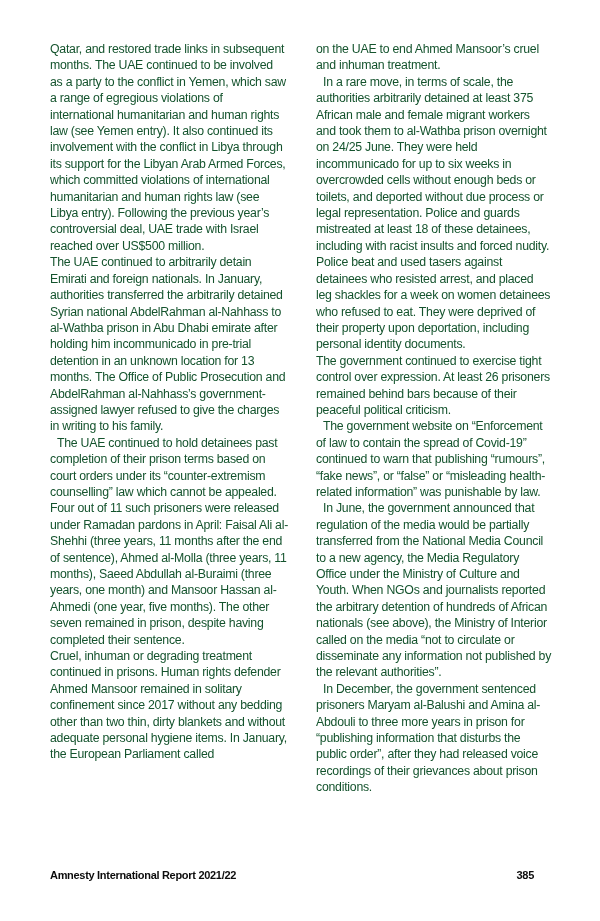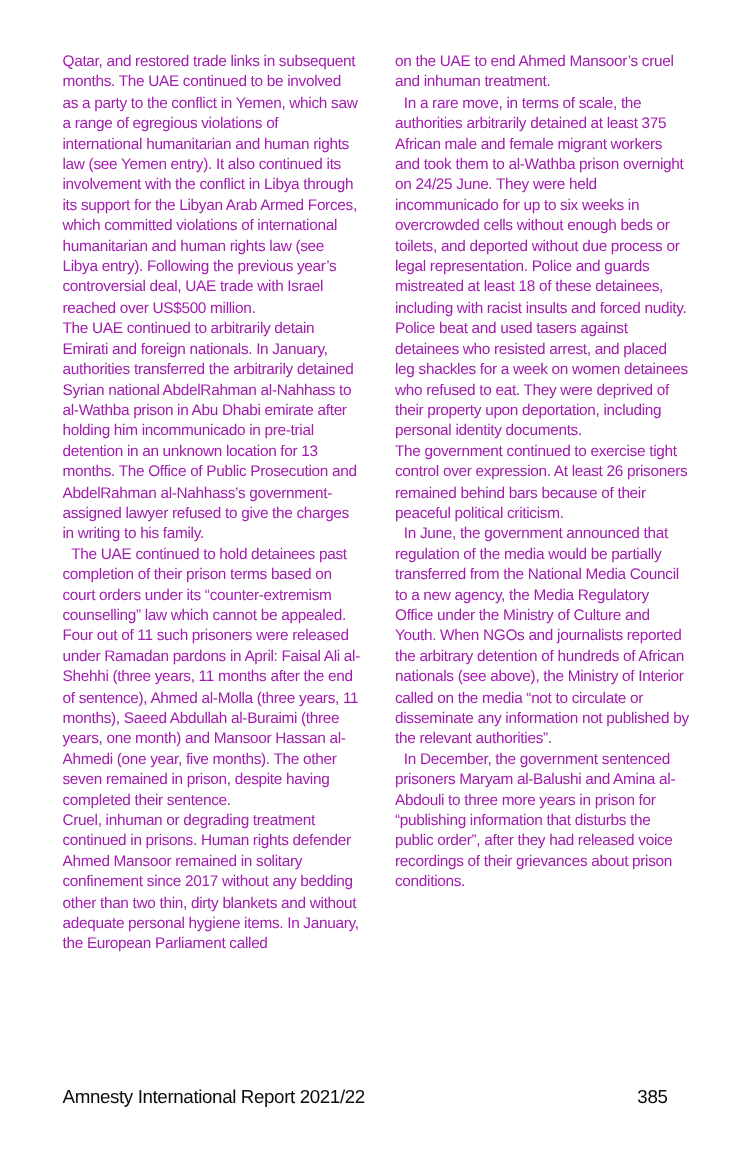--- a/index.html
+++ b/index.html
@@ -19,63 +19,64 @@
     position: absolute;
     top: 41px;
   }
   .col-left  { left: 50px;  width: 238px; }
   .col-right { left: 316px; width: 236px; }
   .para {
     margin: 0;
     font-size: 12.3px;
     line-height: 16.4px;
     letter-spacing: -0.25px;
-    color: #a21caf;
+    color: #14532d;
     text-align: left;
   }
   .para.indent { text-indent: 7px; }
   .heading {
     margin: 13px 0 5px 0;
     font-size: 15px;
     line-height: 16.5px;
     font-weight: bold;
     letter-spacing: -0.4px;
     color: #0c0c0c;
     text-transform: uppercase;
   }
   .footer {
     position: absolute;
     left: 50px;
     top: 869px;
     width: 484px;
     display: flex;
     justify-content: space-between;
     align-items: flex-end;
-    font-size: 15px;
-    font-weight: normal;
+    font-size: 11px;
+    font-weight: bold;
     letter-spacing: -0.3px;
     color: #0c0c0c;
   }
 </style>
 </head>
 <body>
 
 <div class="page">
 
   <div class="col col-left">
     <p class="para">Qatar, and restored trade links in subsequent months. The UAE continued to be involved as a party to the conflict in Yemen, which saw a range of egregious violations of international humanitarian and human rights law (see Yemen entry). It also continued its involvement with the conflict in Libya through its support for the Libyan Arab Armed Forces, which committed violations of international humanitarian and human rights law (see Libya entry). Following the previous year’s controversial deal, UAE trade with Israel reached over US$500 million.</p>
     <p class="para">The UAE continued to arbitrarily detain Emirati and foreign nationals. In January, authorities transferred the arbitrarily detained Syrian national AbdelRahman al-Nahhass to al-Wathba prison in Abu Dhabi emirate after holding him incommunicado in pre-trial detention in an unknown location for 13 months. The Office of Public Prosecution and AbdelRahman al-Nahhass’s government-assigned lawyer refused to give the charges in writing to his family.</p>
     <p class="para indent">The UAE continued to hold detainees past completion of their prison terms based on court orders under its “counter-extremism counselling” law which cannot be appealed. Four out of 11 such prisoners were released under Ramadan pardons in April: Faisal Ali al-Shehhi (three years, 11 months after the end of sentence), Ahmed al-Molla (three years, 11 months), Saeed Abdullah al-Buraimi (three years, one month) and Mansoor Hassan al-Ahmedi (one year, five months). The other seven remained in prison, despite having completed their sentence.</p>
     <p class="para">Cruel, inhuman or degrading treatment continued in prisons. Human rights defender Ahmed Mansoor remained in solitary confinement since 2017 without any bedding other than two thin, dirty blankets and without adequate personal hygiene items. In January, the European Parliament called</p>
   </div>
 
   <div class="col col-right">
     <p class="para">on the UAE to end Ahmed Mansoor’s cruel and inhuman treatment.</p>
     <p class="para indent">In a rare move, in terms of scale, the authorities arbitrarily detained at least 375 African male and female migrant workers and took them to al-Wathba prison overnight on 24/25 June. They were held incommunicado for up to six weeks in overcrowded cells without enough beds or toilets, and deported without due process or legal representation. Police and guards mistreated at least 18 of these detainees, including with racist insults and forced nudity. Police beat and used tasers against detainees who resisted arrest, and placed leg shackles for a week on women detainees who refused to eat. They were deprived of their property upon deportation, including personal identity documents.</p>
     <p class="para">The government continued to exercise tight control over expression. At least 26 prisoners remained behind bars because of their peaceful political criticism.</p>
+    <p class="para indent">The government website on “Enforcement of law to contain the spread of Covid-19” continued to warn that publishing “rumours”, “fake news”, or “false” or “misleading health-related information” was punishable by law.</p>
     <p class="para indent">In June, the government announced that regulation of the media would be partially transferred from the National Media Council to a new agency, the Media Regulatory Office under the Ministry of Culture and Youth. When NGOs and journalists reported the arbitrary detention of hundreds of African nationals (see above), the Ministry of Interior called on the media “not to circulate or disseminate any information not published by the relevant authorities”.</p>
     <p class="para indent">In December, the government sentenced prisoners Maryam al-Balushi and Amina al-Abdouli to three more years in prison for “publishing information that disturbs the public order”, after they had released voice recordings of their grievances about prison conditions.</p>
   </div>
 
   <div class="footer">
     <span>Amnesty International Report 2021/22</span>
     <span>385</span>
   </div>
 
 </div>

